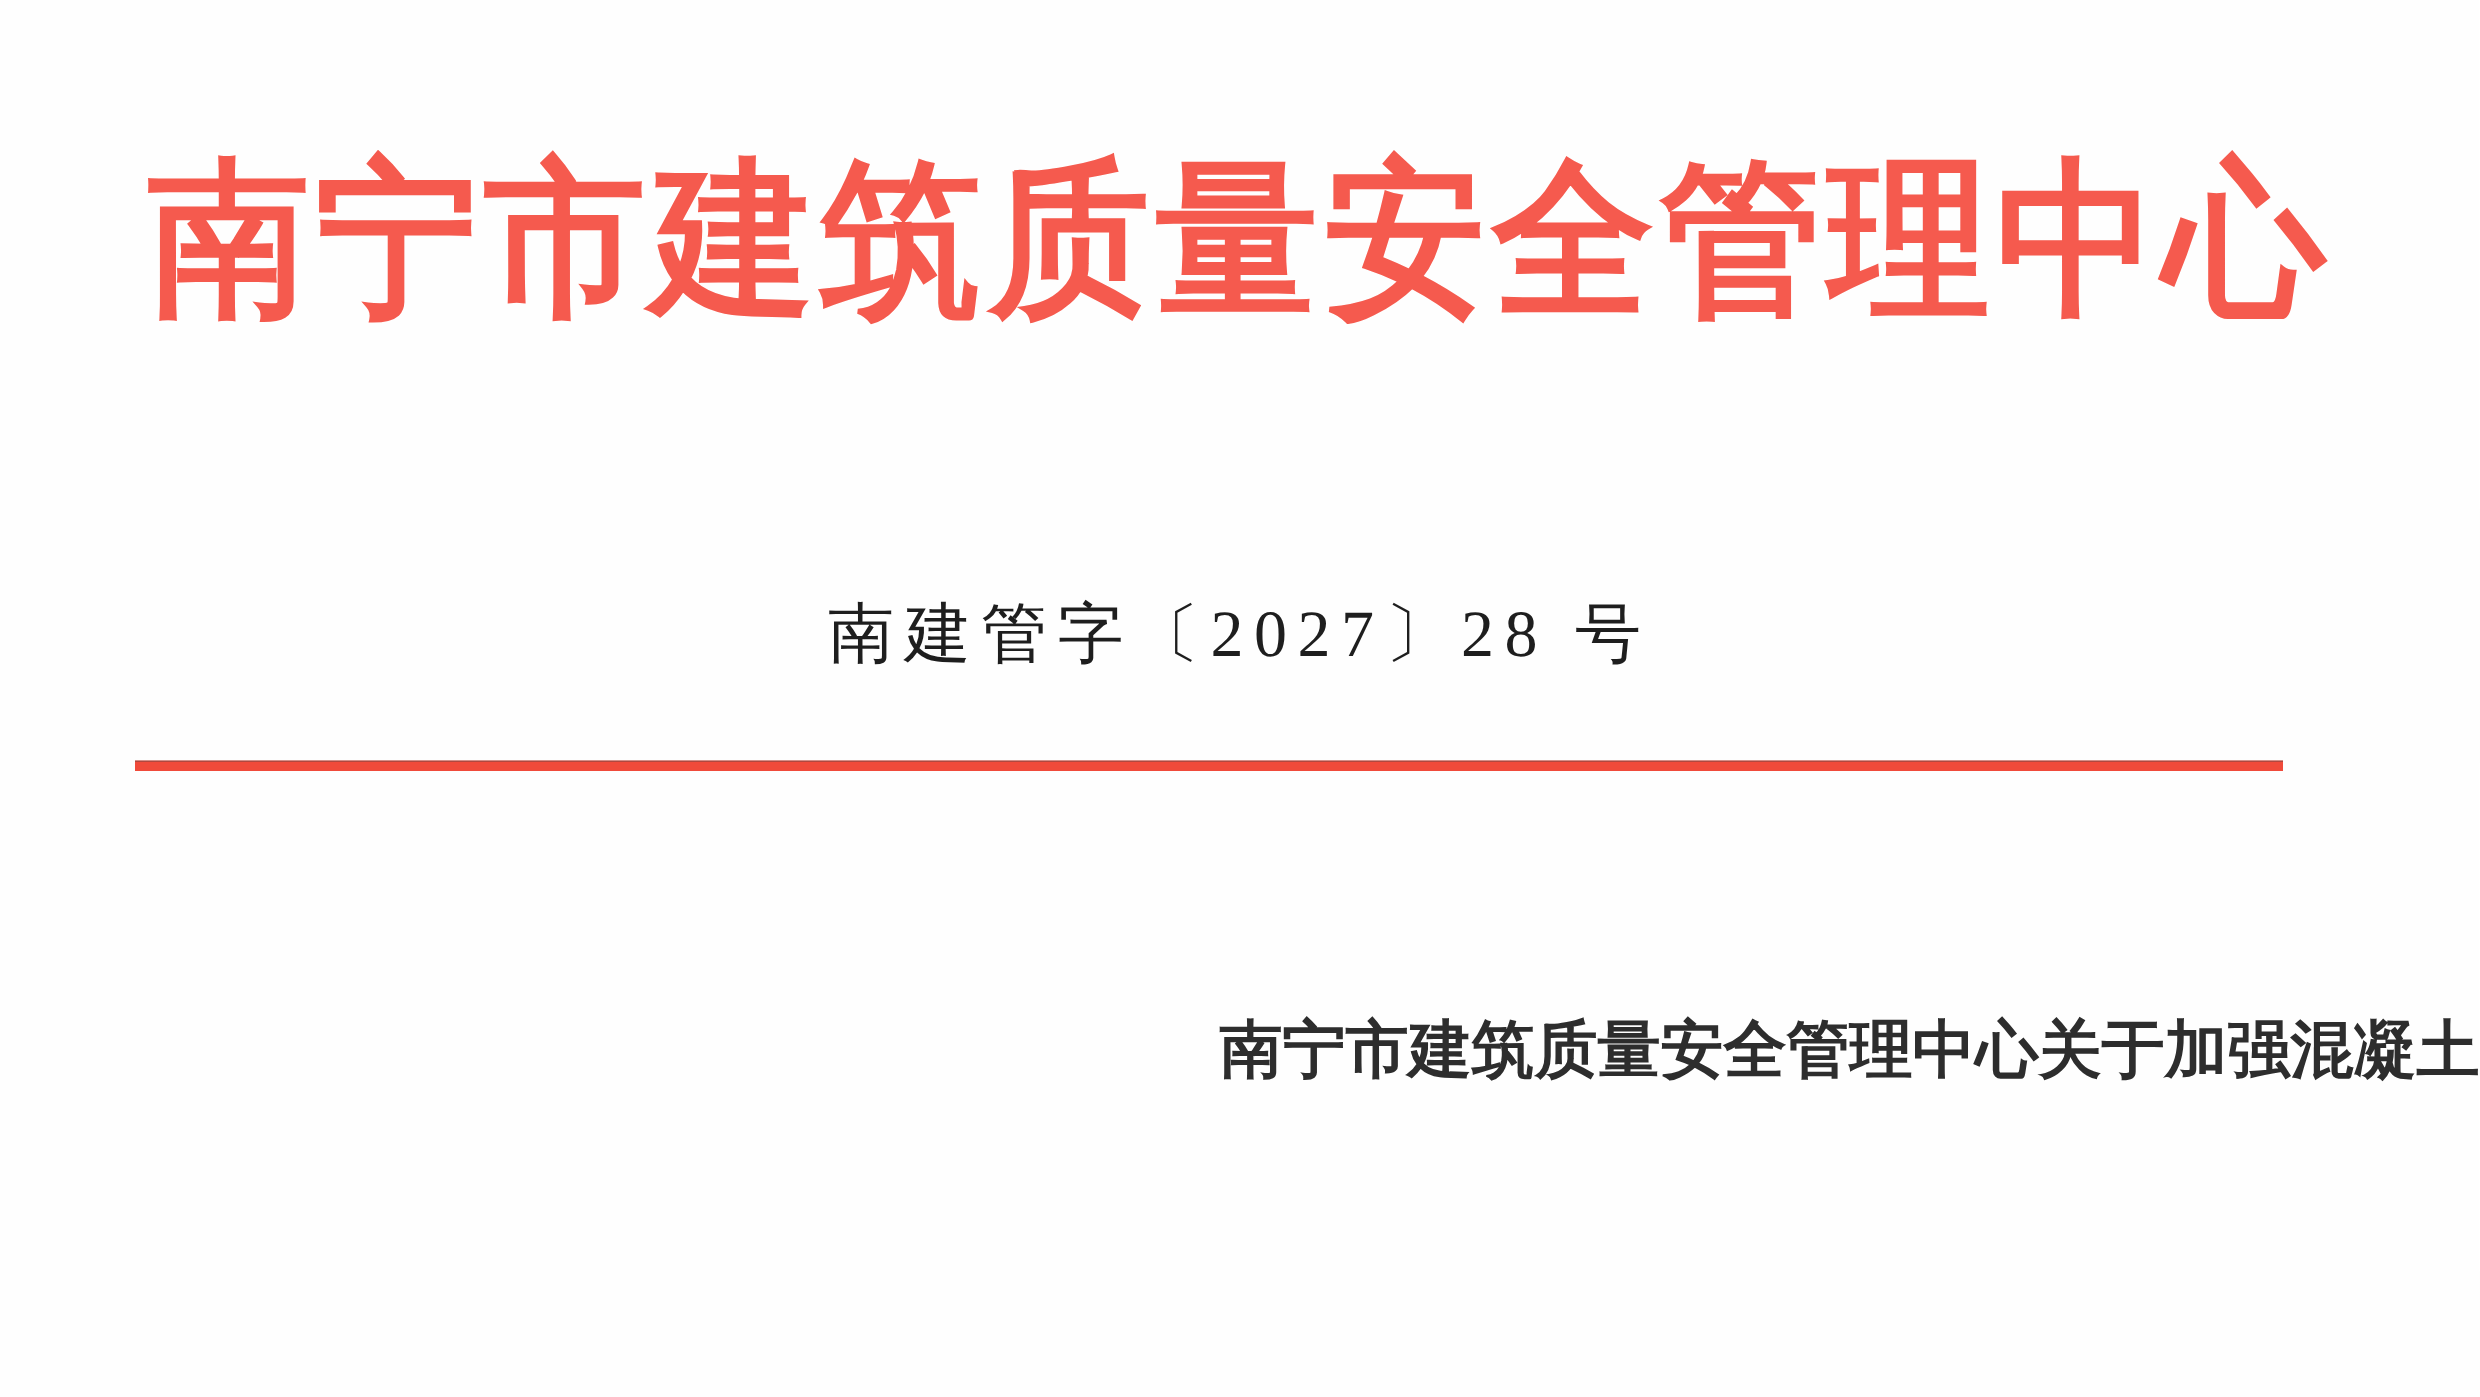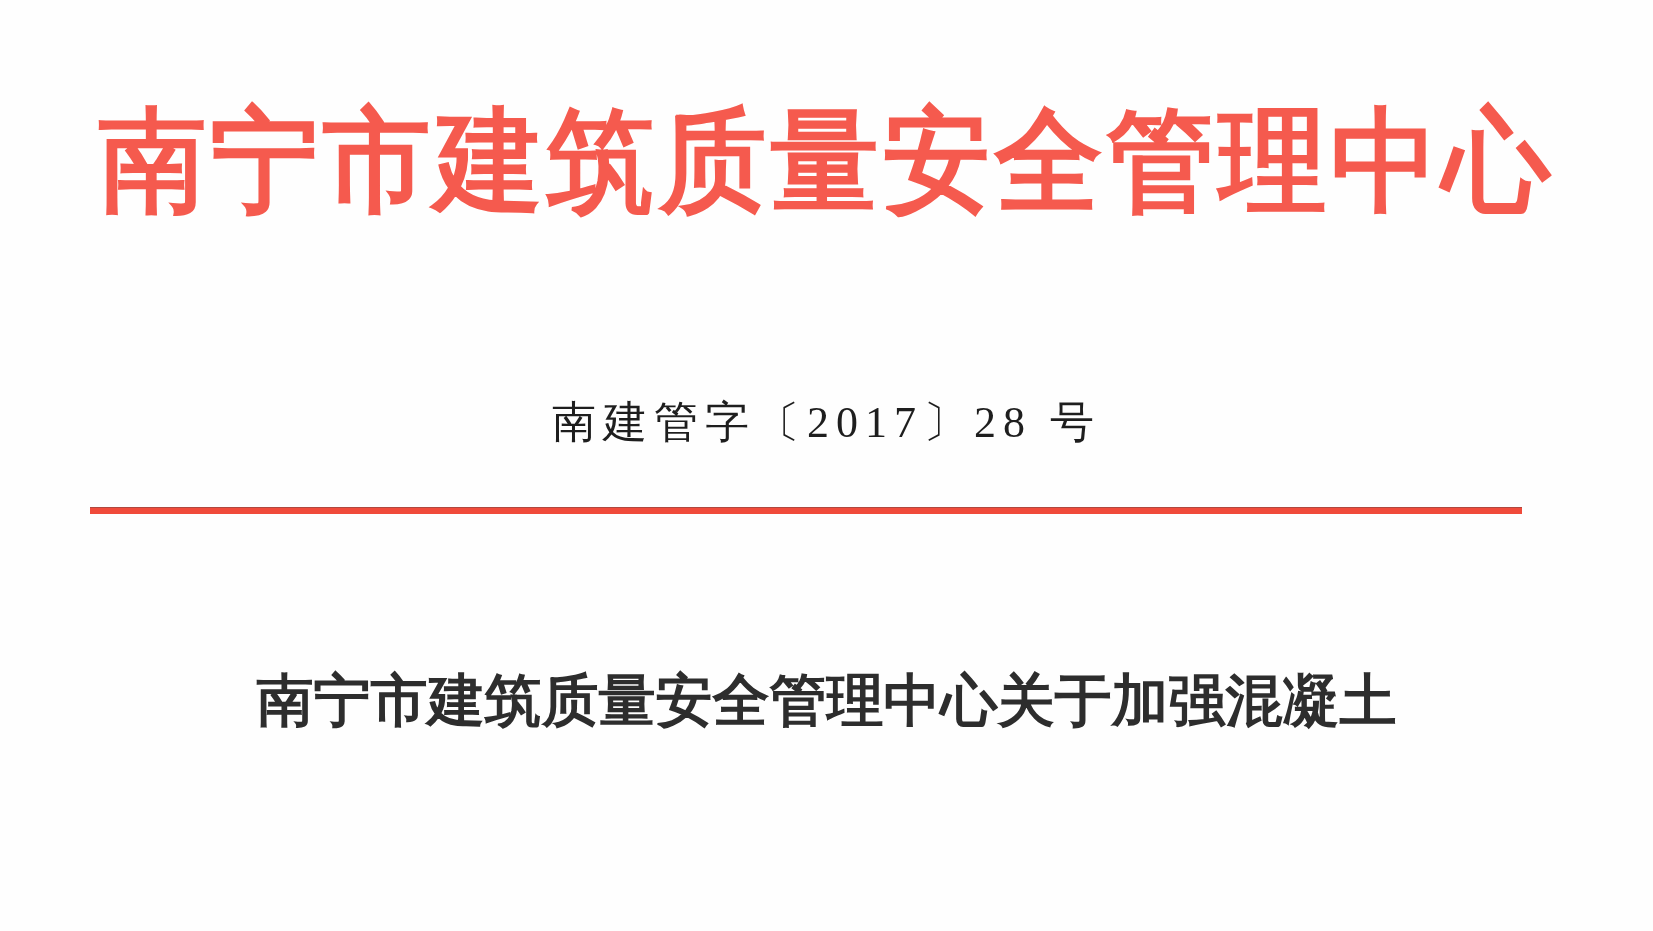--- a/index.html
+++ b/index.html
@@ -55,39 +55,39 @@
     height: 6px;
     background: #f04a3a;
     border-top: 1px solid rgba(95, 70, 70, 0.45);
   }
   
   .title {
     position: absolute;
     top: 650px;
     left: 0;
     width: 100%;
-    text-align: center;
-    font-size: 57px;
+    text-align: right;
+    font-size: 42px;
     font-weight: 700;
     color: #2d2d2d;
     line-height: 102px;
     white-space: nowrap;
   }
   .title-line {
     display: block;
   }
 </style>
 </head>
 <body>
 
 <div class="page">
 
   <div class="masthead" style="color: rgb(245, 90, 78);">南宁市建筑质量安全管理中心</div>
 
-  <div class="docnum">南建管字〔2017〕28 号</div>
+  <div class="docnum">南建管字〔2027〕28 号</div>
 
   <div class="redline" style="background: rgb(240, 74, 58);"></div>
 
   <div class="title">
     <span class="title-line">南宁市建筑质量安全管理中心关于加强混凝土</span>
   </div>
 
 </div>
 
 </body></html>

